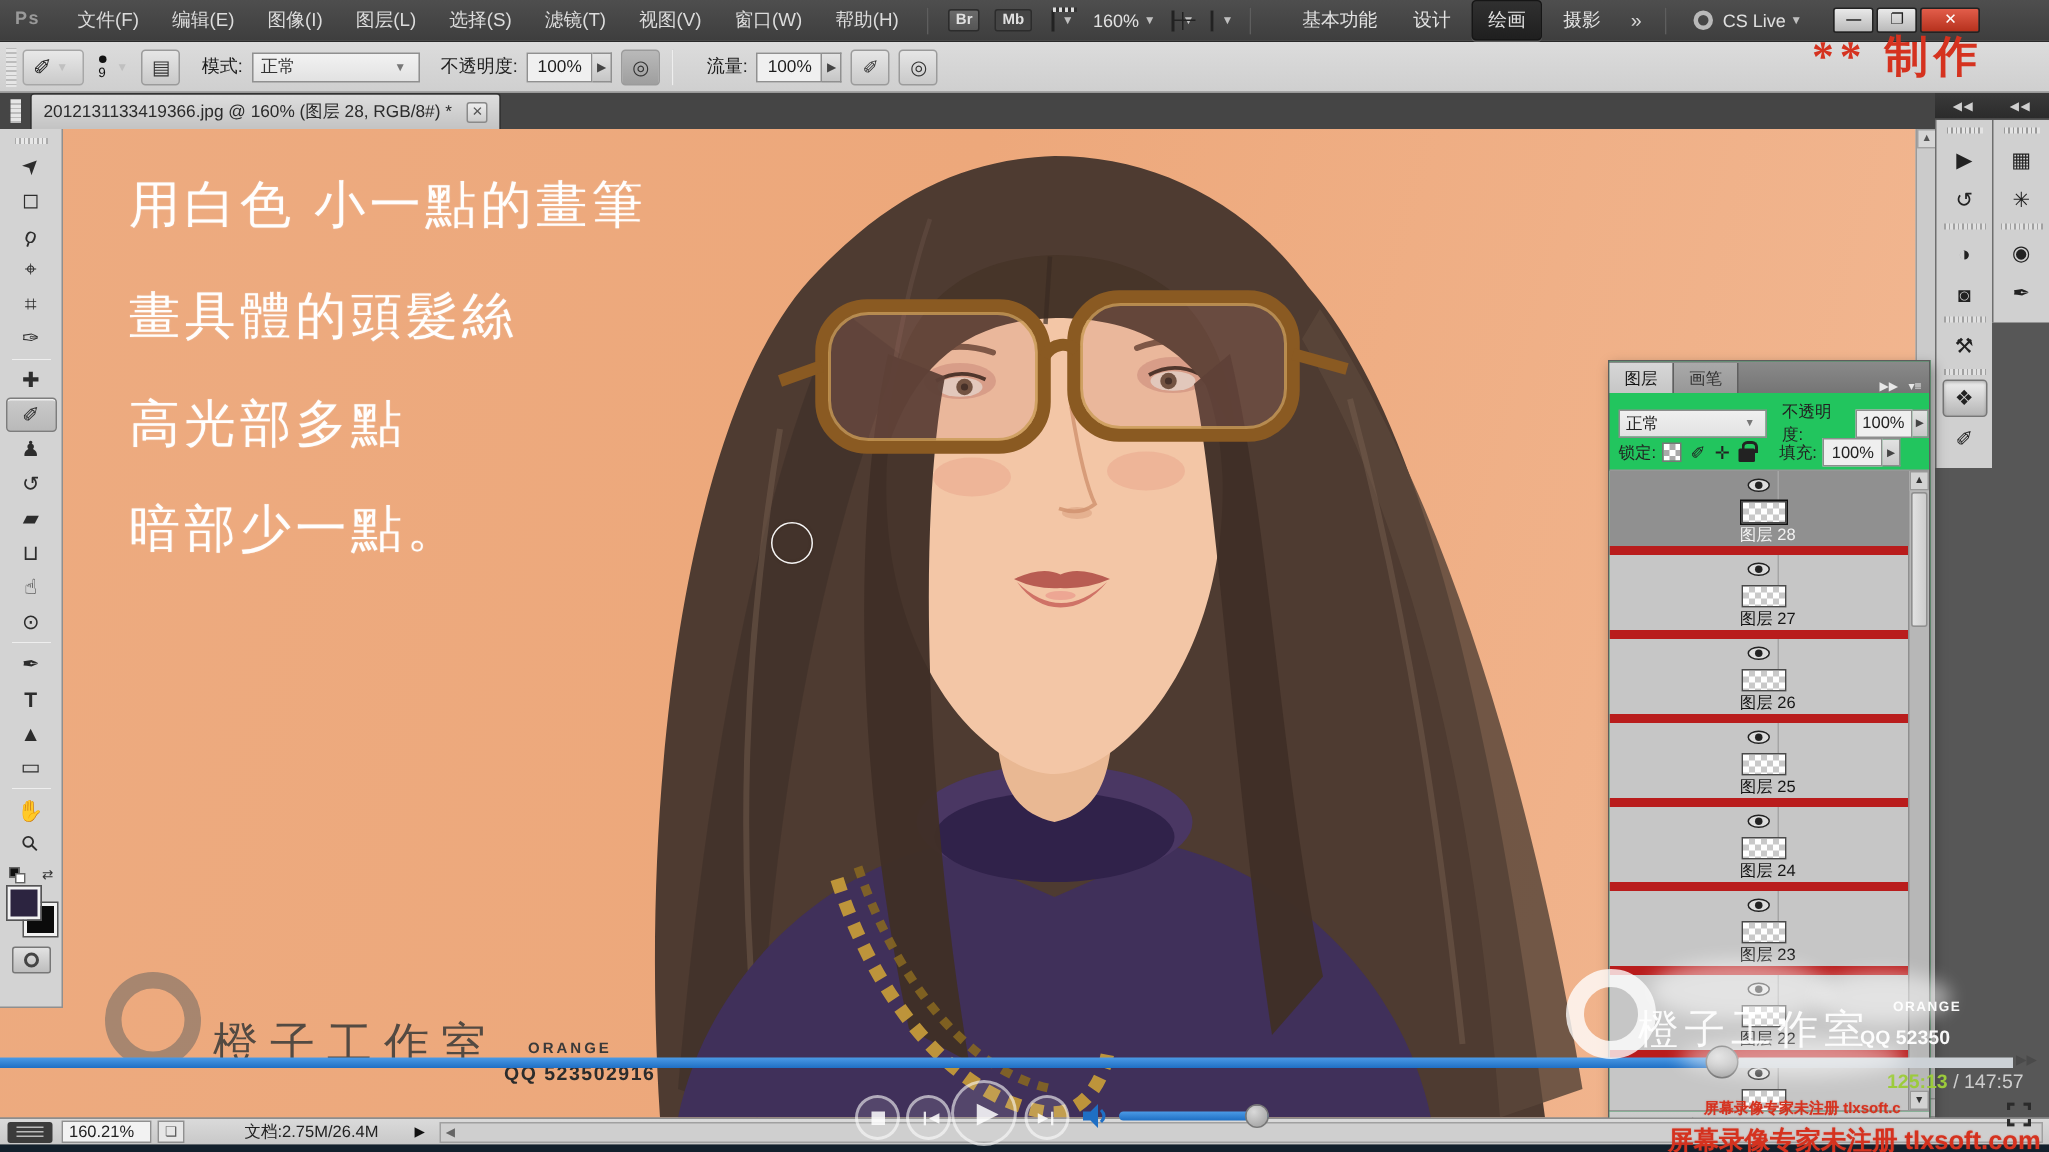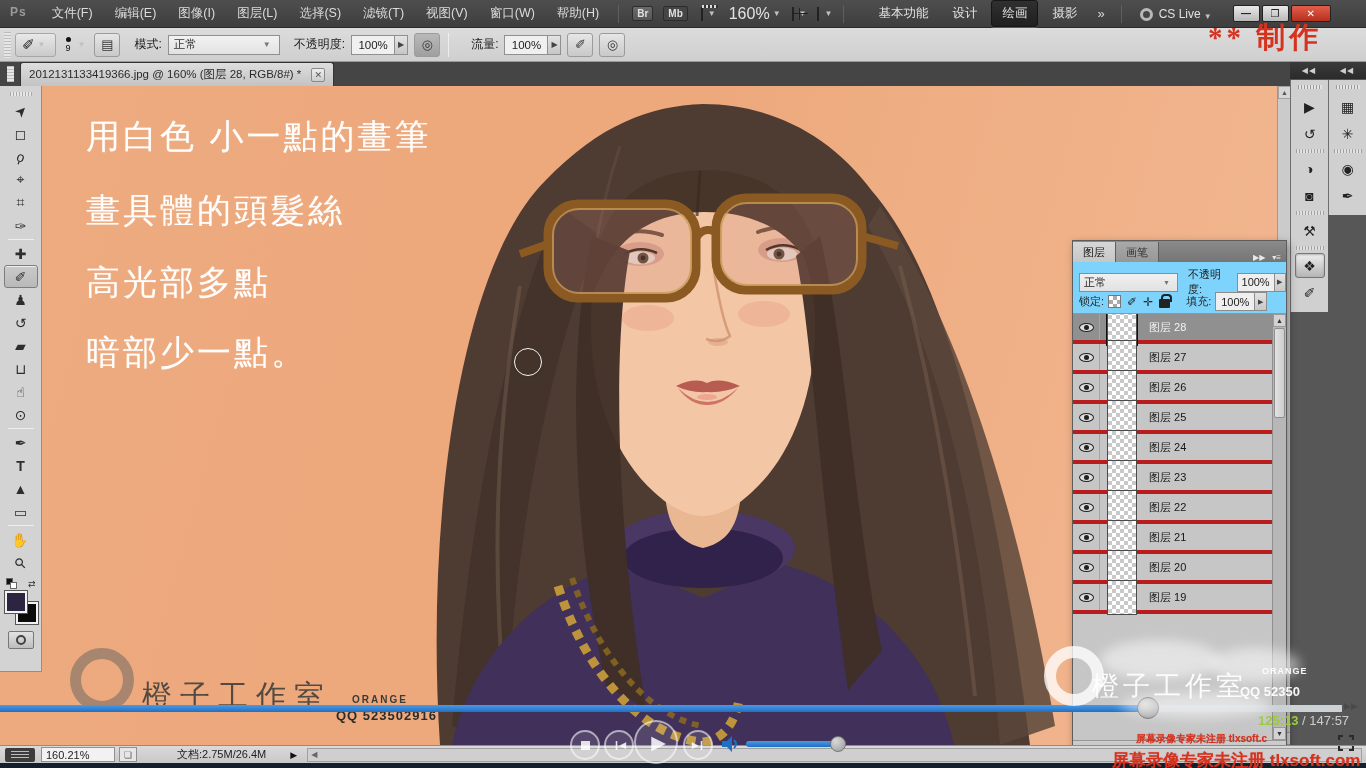--- a/index.html
+++ b/index.html
@@ -22,27 +22,27 @@
   .film-ico { width:16px; height:12px; background:
       linear-gradient(#9a9a9a,#7a7a7a); border:1px solid #222; position:relative; }
   .film-ico:before { content:""; position:absolute; left:0; top:-3px; width:16px; height:3px;
       background:repeating-linear-gradient(90deg,#ddd 0 2px,#333 2px 4px); }
   .grid-ico { width:15px; height:12px; border:1px solid #222;
       background:linear-gradient(#e8e8e8,#bbb); position:relative; }
   .grid-ico:before { content:""; position:absolute; left:6px; top:0; width:1px; height:12px; background:#222; }
   .grid-ico:after  { content:""; position:absolute; left:0; top:5px; width:15px; height:1px; background:#222; }
   .screen-ico { width:15px; height:12px; border:1px solid #222; background:#555; box-shadow:inset 0 0 0 2px #999; }
   .caret { color:#c0c0c0; font-size:8px; margin:0 3px; }
-  .zoom-val { color:#e2e2e2; font-size:16px; margin-left:10px; }
+  .zoom-val { color:#e2e2e2; font-size:12px; margin-left:10px; }
   .workspaces { display:flex; align-items:center; margin-left:14px; }
   .ws-btn { color:#e3e3e3; font-size:12.5px; padding:4px 10px; border-radius:3px; margin:0 2px; }
   .ws-btn.active { background:linear-gradient(#303030,#1f1f1f); border:1px solid #161616;
       box-shadow:0 1px 0 #5a5a5a; }
   .ws-more { color:#d8d8d8; font-size:13px; margin:0 8px; }
-  .cslive { display:flex; align-items:flex-end; margin:0 10px; }
+  .cslive { display:flex; align-items:center; margin:0 10px; }
   .cslive-ring { width:13px; height:13px; border:3px solid #b9b9b9; border-radius:50%; margin-right:6px; }
   .cslive-label { color:#e0e0e0; font-size:12px; }
   .winbtns { display:flex; margin:0 8px 0 6px; }
   .winbtn { width:27px; height:17px; border:1px solid #222; border-radius:2px;
       background:linear-gradient(#e9e9e9,#b9b9b9); color:#222; font-size:10px; font-weight:bold;
       display:flex; align-items:center; justify-content:center; margin-left:2px; }
   .winbtn.close { width:40px; background:linear-gradient(#e25d4a,#b6311d); color:#fff; }
 
   
   .optionsbar { position:absolute; left:0; top:28px; width:1366px; height:34px;
@@ -142,21 +142,21 @@
     background:repeating-linear-gradient(90deg,#9a9a9a 0 1px,#e4e4e4 1px 3px); }
   .dock-btn { width:30px; height:25px; margin:1px 0; display:flex; align-items:center; justify-content:center;
     font-size:14px; color:#222; border-radius:3px; }
   .dock-btn.active { background:linear-gradient(#efefef,#b5b5b5); border:1px solid #777;
     box-shadow:inset 0 1px 2px rgba(0,0,0,.25); }
   .dock-sep { width:28px; height:4px; margin:2px 0;
     background:repeating-linear-gradient(90deg,#a2a2a2 0 1px,#e0e0e0 1px 3px); }
 
   
   .layers-panel { position:absolute; left:1072px; top:240px; width:215px; height:518px;
-    background:#7dd3fc; border:1px solid #5d5d5d; box-shadow:2px 3px 8px rgba(0,0,0,.35); z-index:14; }
+    background:#22c55e; border:1px solid #5d5d5d; box-shadow:2px 3px 8px rgba(0,0,0,.35); z-index:14; }
   .lp-tabs { height:21px; background:linear-gradient(#8a8a8a,#757575); display:flex; align-items:flex-end; }
   .lp-tab { height:20px; padding:0 10px; font-size:11px; display:flex; align-items:center;
     border-right:1px solid #5f5f5f; }
   .lp-tab.active { background:linear-gradient(#d7d7d7,#c6c6c6); color:#141414; }
   .lp-tab.inactive { background:linear-gradient(#a9a9a9,#979797); color:#333; }
   .lp-tab-icons { margin-left:auto; color:#e8e8e8; font-size:8px; display:flex; align-items:center; padding-right:5px; }
   .lp-tab-icons span { margin-left:7px; }
   .lp-controls { height:52px; border-bottom:1px solid #979797; position:relative; font-size:11px; color:#222; }
   .lp-row1 { position:absolute; left:6px; top:5px; display:flex; align-items:center; }
   .lp-select { width:104px; height:19px; background:linear-gradient(#f0f0f0,#e2e2e2); border:1px solid #8d8d8d;
@@ -167,21 +167,21 @@
   .lp-arr { width:12px; height:19px; border:1px solid #8d8d8d; border-left:none; font-size:7px;
     background:linear-gradient(#e2e2e2,#c8c8c8); display:flex; align-items:center; justify-content:center; color:#444; }
   .lp-row2 { position:absolute; left:6px; top:30px; display:flex; align-items:center; }
   .lock-ico { margin-right:6px; font-size:12px; color:#222; display:inline-flex; align-items:center; }
   .checker-13 { width:13px; height:13px; border:1px solid #777;
     background:repeating-conic-gradient(#aaa 0% 25%, #fff 0% 50%) 0 0/8px 8px; }
   .padlock { position:relative; width:11px; height:9px; background:#222; border-radius:1px; margin-top:4px; }
   .padlock:before { content:""; position:absolute; left:2px; top:-5px; width:7px; height:6px;
     border:2px solid #222; border-bottom:none; border-radius:4px 4px 0 0; }
   .lp-list { position:absolute; left:0; top:73px; right:14px; bottom:17px; overflow:hidden; background:#c6c6c6; }
-  .layer-row { height:30px; border-bottom:4px solid #b91c1c; display:flex; align-items:center; position:relative; }
+  .layer-row { height:56px; border-bottom:6px solid #b91c1c; display:flex; align-items:center; position:relative;flex-direction:column; }
   .layer-row.selected { background:#909090; }
   .eye-cell { width:27px; height:100%; border-right:1px solid #a5a5a5; display:flex;
     align-items:center; justify-content:center; }
   .eye { width:15px; height:9px; border:1.5px solid #222; border-radius:50%; position:relative; background:#ddd; }
   .eye:after { content:""; position:absolute; left:4px; top:1px; width:5px; height:5px; background:#222; border-radius:50%; }
   .thumb { width:30px; height:35px; margin-left:7px; border:1px solid #4a4a4a; background-color:#fff; }
   .checker-thumb { background:repeating-conic-gradient(#c9c9c9 0% 25%, #fff 0% 50%) 0 0/8px 8px #fff; }
   .layer-row.selected .thumb { outline:1px solid #111; }
   .layer-label { margin-left:12px; font-size:11px; color:#161616; }
   .layer-row.selected .layer-label { color:#f2f2f2; }
@@ -196,21 +196,21 @@
     border-top:1px solid #979797; display:flex; align-items:center; justify-content:space-around;
     font-size:9.5px; color:#3d3d3d; padding:0 6px; }
 
   
   .statusbar { position:absolute; left:0; top:745px; width:1366px; height:18px;
     background:linear-gradient(#dadada,#c8c8c8); border-top:1px solid #8d8d8d; z-index:20;
     display:flex; align-items:center; font-size:11px; color:#222; }
   .status-chip { width:30px; height:14px; background:#3c3c3c; border-radius:2px; margin:0 6px 0 5px;
     display:flex; flex-direction:column; justify-content:center; align-items:center; }
   .status-chip i { display:block; width:18px; height:1px; background:#bbb; margin:1px 0; }
-  .zoom-field { width:74px; height:15px; background:#f2f2f2; border:1px solid #909090;
+  .zoom-field { width:60px; height:15px; background:#f2f2f2; border:1px solid #909090;
     display:flex; align-items:center; padding-left:4px; }
   .status-ico { width:18px; height:15px; border:1px solid #909090; background:#e6e6e6; margin-left:4px;
     font-size:9px; display:flex; align-items:center; justify-content:center; color:#555; }
   .doc-info { margin-left:40px; }
   .status-play { margin-left:24px; font-size:9px; color:#111; }
   .hscroll { flex:1; height:14px; margin:0 4px 0 10px; background:#cfcfcf; border:1px solid #a0a0a0;
     display:flex; align-items:center; }
   .hscroll .la { font-size:8px; color:#666; padding:0 3px; }
   .bottomstrip { position:absolute; left:0; top:763px; width:1366px; height:5px; background:#13202c; z-index:21; }
 

